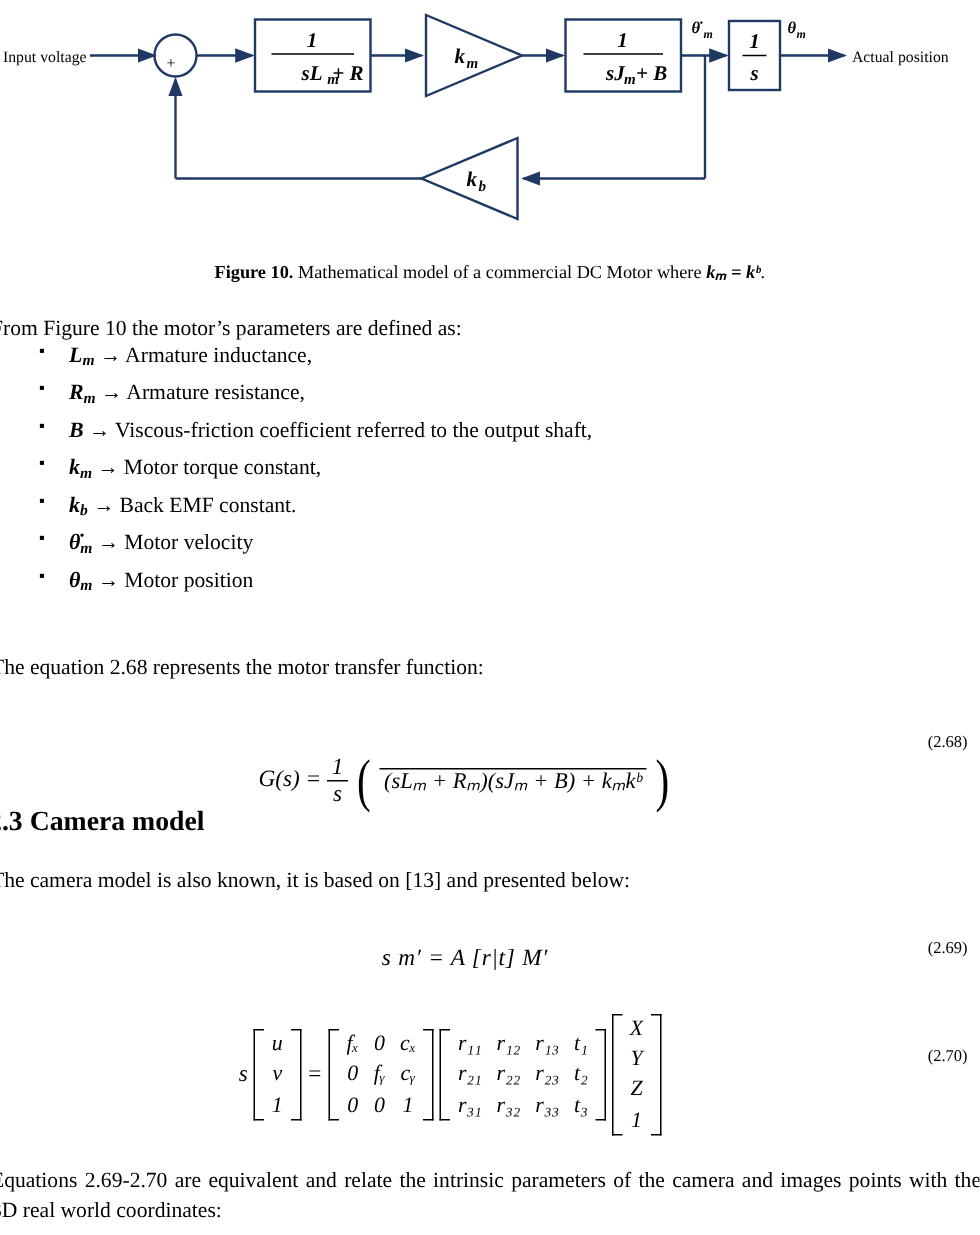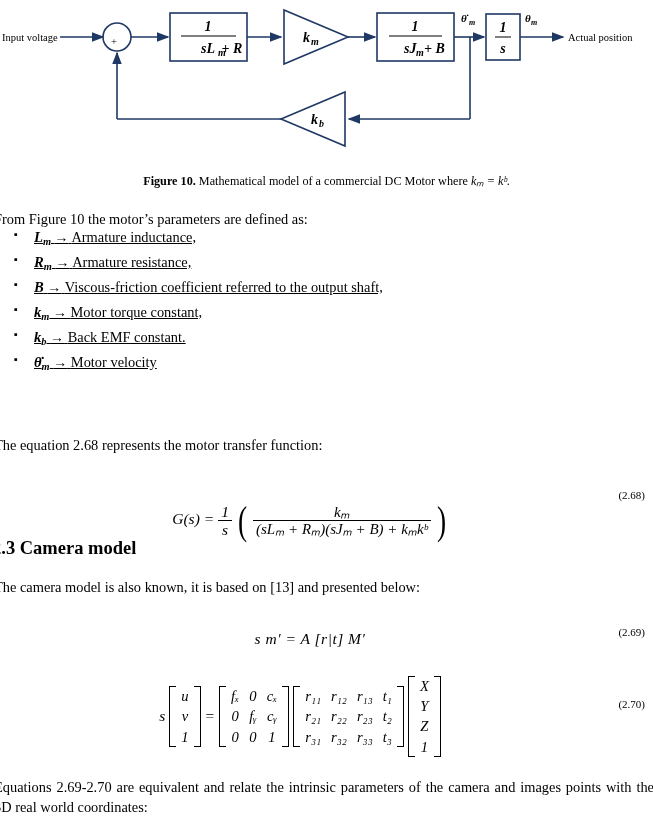--- a/index.html
+++ b/index.html
@@ -46,46 +46,45 @@
     position: absolute;
     left: 0;
     top: 172px;
     width: 653px;
     text-align: center;
     font-size: 12.2px;
   }
   .fig-caption b { font-weight: bold; }
   .fig-caption .mi {
     font-style: italic;
-    font-weight: normal;
+    font-weight: bold;
     margin-top: 19px;
   }
 
   
   .para {
     position: absolute;
     font-size: 14.4px;
     line-height: 1.38;
     text-align: justify;
   }
   .para-intro { left: -6px; top: 210px; width: 520px; }
   .para-tf    { left: -6px; top: 436px; width: 520px; }
   .para-cam   { left: -6px; top: 578px; width: 540px; }
   .para-eq    { left: -6px; top: 778px; width: 660px; }
 
   .bullets {
     position: absolute;
-    left: 8px;
+    left: 20px;
     top: 228px;
     width: 520px;
     list-style: none;
     margin: 0;
     padding: 0;
     font-size: 14.4px;
-    text-decoration: underline;
   }
   .bullets li {
     position: relative;
     padding-left: 26px;
     margin: 0 0 4.6px 0;
     line-height: 1.33;
   }
   .bullets li:before {
     content: "\25AA";
     position: absolute;
@@ -316,34 +315,38 @@
     <li>
       <span class="sym">k</span><span class="sub">b</span>
       <span class="arrow">→</span>
       <span>Back EMF constant.</span>
     </li>
     <li>
       <span class="sym">θ̇</span><span class="sub">m</span>
       <span class="arrow">→</span>
       <span>Motor velocity</span>
     </li>
+    <li>
+      <span class="sym">θ</span><span class="sub">m</span>
+      <span class="arrow">→</span>
+      <span>Motor position</span>
+    </li>
   </ul>
 
   <div class="para para-tf">The equation 2.68 represents the motor transfer function:</div>
 
   <div class="eq-row eq268">
     <div class="eq-body">
       <span class="mathi" style="font-size:15.5px;font-style:italic;">G(s) =</span>
       <span class="frac" style="font-size:15.5px;">
         <span class="num mathi">1</span>
         <span class="den mathi">s</span>
       </span>
       <span class="paren-big">(</span>
       <span class="frac" style="font-size:15px;">
-        <span class="num mathi">kₘ</span>
         <span class="den mathi">(sLₘ + Rₘ)(sJₘ + B) + kₘkᵇ</span>
       </span>
       <span class="paren-big">)</span>
     </div>
     <div class="eq-num" style="top:-9px;">(2.68)</div>
   </div>
 
   <div class="heading">2.3 Camera model</div>
 
   <div class="para para-cam">The camera model is also known, it is based on [13] and presented below:</div>

